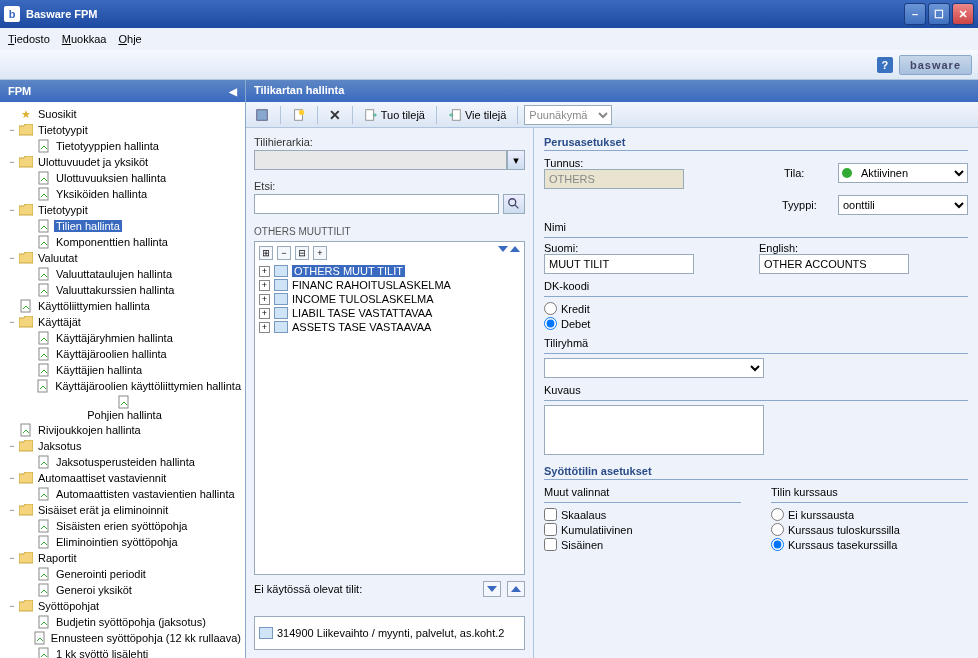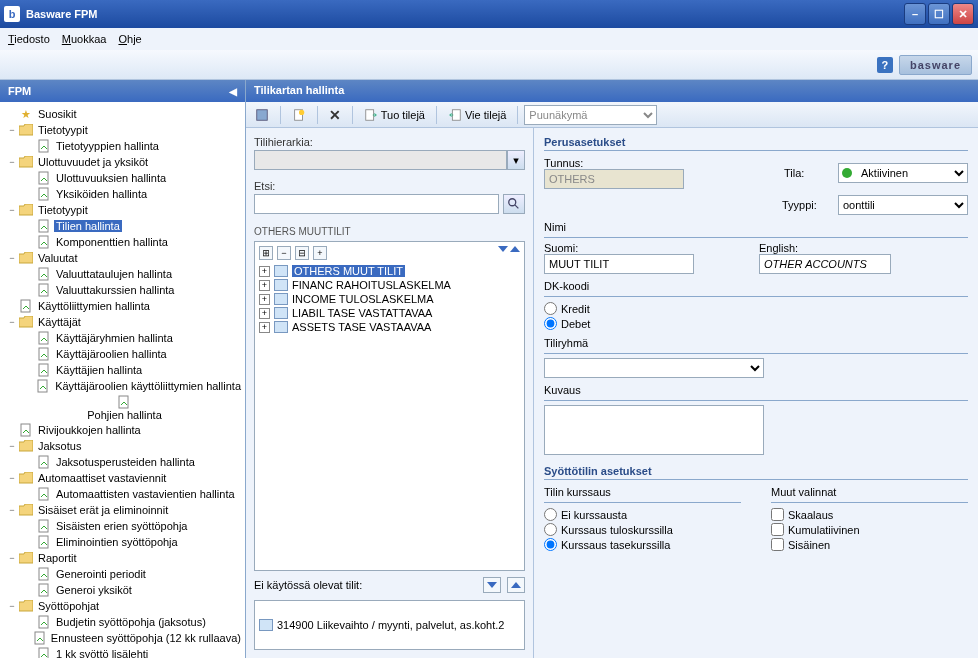--- a/index.html
+++ b/index.html
@@ -63,21 +63,21 @@
 .tree-node { display:flex; align-items:center; gap:4px; padding:1px 0;}
 .tree-node .plus { width:11px; height:11px; border:1px solid #888; display:flex; align-items:center; justify-content:center; font-size:9px; line-height:1;}
 .tree-node .node-icon { width:14px; height:12px; background:#d0e4f7; border:1px solid #7898c0;}
 .tree-node.selected .node-label { background:#3a6ac0; color:#fff; padding:0 2px;}
 .tri-buttons { position:absolute; top:4px; right:4px; display:flex; gap:2px;}
 .tri { width:0; height:0; border-left:5px solid transparent; border-right:5px solid transparent;}
 .tri.down { border-top:6px solid #3a6ac0;}
 .tri.up { border-bottom:6px solid #3a6ac0;}
 
 .unused-row { display:flex; align-items:center; gap:6px; margin-top:6px;}
-.unused-list { background:#fff; border:1px solid #9ab; padding:18px 4px; margin-top:7px; display:flex; align-items:center; gap:4px;}
+.unused-list { background:#fff; border:1px solid #9ab; padding:10px 4px; margin-top:19px; display:flex; align-items:center; gap:4px;}
 
 .section-title { color:#2a4c88; font-weight:bold; border-bottom:1px solid #8aa8cc; padding-bottom:2px; margin-bottom:6px;}
 .form-row { display:flex; align-items:center; gap:6px; margin-bottom:6px;}
 .form-row label { min-width:50px;}
 input[type=text].fld { border:1px solid #9ab; padding:2px 4px; height:20px; }
 .readonly { background:#e8e4d0; color:#888;}
 select.fld { border:1px solid #9ab; height:20px; background:#fff;}
 .status-dot { width:10px; height:10px; border-radius:50%; background:#3a3; display:inline-block; margin-right:4px;}
 
 .sub-section { margin-top:6px;}
@@ -479,21 +479,21 @@
         </div>
       <div class="tb-sep"></div>
       <div class="tb-btn">
           <svg class="tb-icon" viewBox="0 0 16 16">
             <rect x="5" y="2" width="9" height="12" fill="#fff" stroke="#888"></rect>
             <path d="M6 8 L2 8 M4 6 L2 8 L4 10" stroke="#2a7" fill="none"></path>
           </svg>
           <span>Vie tilejä</span>
         </div>
       <div class="tb-sep"></div>
-      <select class="fld" style="width:133px;color:#888"><option>Puunäkymä</option></select>
+      <select class="fld" style="width:88px;color:#888"><option>Puunäkymä</option></select>
     </div>
 
     <div class="content-body">
       <div class="left-col">
         <label class="form-label">Tilihierarkia:</label>
         <div class="combo">
             <div class="sel" style="background:#e8e8e8"></div>
             <div class="arrow">▾</div>
           </div>
         <div style="height:10px"></div>
@@ -588,21 +588,21 @@
         <div class="sub-section">
           <div>Nimi</div>
           <div class="hr"></div>
           <div class="form-row">
             <div style="flex:1">
               <label>Suomi:</label><br>
               <input type="text" class="fld" style="width: 150px;" value="MUUT TILIT">
             </div>
             <div style="flex:1">
               <label>English:</label><br>
-              <input type="text" class="fld" style="width: 132px; font-style: italic;" value="OTHER ACCOUNTS">
+              <input type="text" class="fld" style="width: 150px;" value="OTHER ACCOUNTS">
             </div>
           </div>
         </div>
 
         <div class="sub-section">
           <div>DK-koodi</div>
           <div class="hr"></div>
           <div class="radio-row">
               <input type="radio" name="dk" style="">
               <label>Kredit</label>
@@ -622,48 +622,48 @@
         <div class="sub-section">
           <div>Kuvaus</div>
           <div class="hr"></div>
           <textarea class="fld" style=""></textarea>
         </div>
 
         <div style="height:8px"></div>
         <div class="section-title">Syöttötilin asetukset</div>
         <div class="twocol">
           <div class="col">
+            <div>Muut valinnat</div>
+            <div class="hr"></div>
+            <div class="checkbox-row">
+                <input type="checkbox" style="">
+                <label>Skaalaus</label>
+              </div>
+            <div class="checkbox-row">
+                <input type="checkbox" style="">
+                <label>Kumulatiivinen</label>
+              </div>
+            <div class="checkbox-row">
+                <input type="checkbox" style="">
+                <label>Sisäinen</label>
+              </div>
+          </div>
+          <div class="col">
             <div>Tilin kurssaus</div>
             <div class="hr"></div>
             <div class="radio-row">
                 <input type="radio" name="rate" style="">
                 <label>Ei kurssausta</label>
               </div>
             <div class="radio-row">
                 <input type="radio" name="rate" style="">
                 <label>Kurssaus tuloskurssilla</label>
               </div>
             <div class="radio-row">
                 <input type="radio" name="rate" checked="" style="">
                 <label>Kurssaus tasekurssilla</label>
               </div>
           </div>
-          <div class="col">
-            <div>Muut valinnat</div>
-            <div class="hr"></div>
-            <div class="checkbox-row">
-                <input type="checkbox" style="">
-                <label>Skaalaus</label>
-              </div>
-            <div class="checkbox-row">
-                <input type="checkbox" style="">
-                <label>Kumulatiivinen</label>
-              </div>
-            <div class="checkbox-row">
-                <input type="checkbox" style="">
-                <label>Sisäinen</label>
-              </div>
-          </div>
         </div>
       </div>
     </div>
   </div>
 </div>
 
 </body></html>

